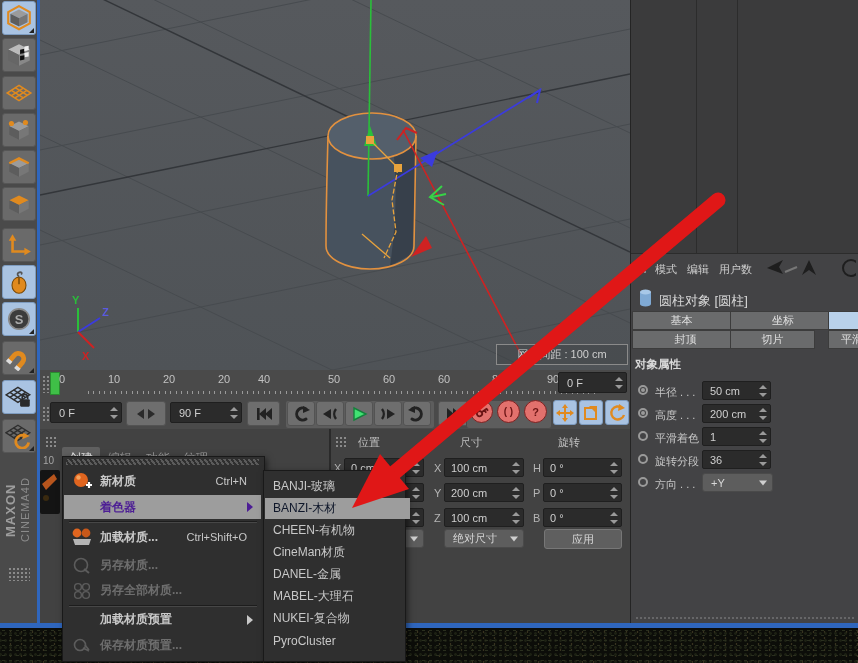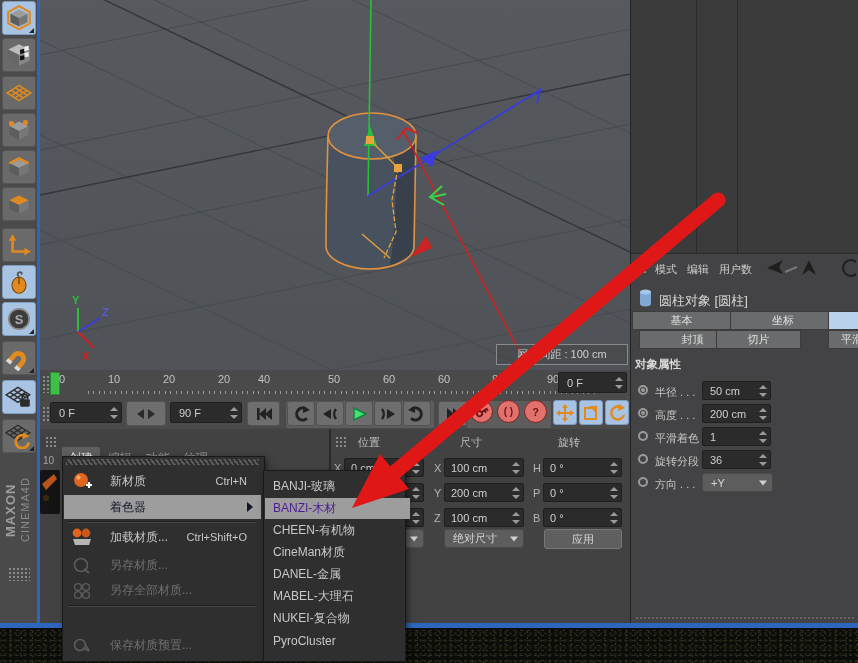--- a/index.html
+++ b/index.html
@@ -51,30 +51,30 @@
   .atab{position:absolute;height:19px;background:#6a6b6c;border:1px solid #3c3c3c;box-sizing:border-box;color:#e0e0e0;font-size:11px;display:flex;align-items:center;justify-content:center;}
   .atab.sel{background:#b9d1ea;color:#2b2b2b;}
   .aprop-label{position:absolute;font-size:11px;color:#c6c6c6;}
   .radio{position:absolute;width:10px;height:10px;border:2px solid #9a9a9a;border-radius:50%;box-sizing:border-box;}
   .radio.dot:after{content:"";position:absolute;left:1px;top:1px;width:4px;height:4px;border-radius:50%;background:#9a9a9a;}
   .afield{position:absolute;left:702px;width:69px;height:19px;background:#2b2b2b;border:1px solid #1f1f1f;border-radius:2px;color:#cfcfcf;font-size:11px;display:flex;align-items:center;padding-left:7px;box-sizing:border-box;}
   
   #create-menu{left:62px;top:456px;width:201px;height:204px;background:#2f2f2f;border:1px solid #191919;box-shadow:2px 2px 6px rgba(0,0,0,.5);z-index:30;}
   #menu-hatch{left:3px;top:2px;width:193px;height:6px;background:repeating-linear-gradient(55deg,#5b5b5b 0 2px,#2f2f2f 2px 4px);}
   .mi{position:absolute;left:1px;width:197px;display:flex;align-items:center;font-size:12px;color:#c8c8c8;}
-  .mi .lab{margin-left:46px;}
+  .mi .lab{margin-left:36px;font-weight:bold;}
   .mi .sc{position:absolute;right:14px;font-size:11px;}
   .mi.dis{color:#6e6e6e;}
-  .mi.hl{background:#9d9d9d;color:#0f172a;}
+  .mi.hl{background:#9d9d9d;color:#4c1d95;}
   .mi .subarrow{position:absolute;right:8px;width:0;height:0;border-top:5px solid transparent;border-bottom:5px solid transparent;border-left:6px solid currentColor;}
   .msep{position:absolute;left:6px;width:188px;height:1px;background:#1d1d1d;border-bottom:1px solid #474747;}
   .micon{position:absolute;left:6px;width:24px;height:22px;display:flex;align-items:center;justify-content:center;}
   #shader-submenu{left:263px;top:470px;width:141px;height:190px;background:#2f2f2f;border:1px solid #191919;box-shadow:2px 2px 6px rgba(0,0,0,.5);z-index:31;}
   .si{position:absolute;left:1px;width:137px;height:21px;display:flex;align-items:center;padding-left:8px;font-size:12px;color:#c8c8c8;}
-  .si.hl{background:#9d9d9d;color:#4c1d95;}
+  .si.hl{background:#9d9d9d;color:#0f172a;}
   
   #blue-bottom{left:0;top:623px;width:858px;height:5px;background:#2f66bd;z-index:2;}
   #desktop-noise{left:0;top:628px;width:858px;height:35px;z-index:3;background-color:#0c0d09;
     background-image:radial-gradient(#2a2f1e 1px,transparent 1.4px),radial-gradient(#1c2013 1px,transparent 1.4px),radial-gradient(#383320 1px,transparent 1.4px);
     background-size:7px 5px,5px 7px,11px 6px;background-position:0 0,3px 2px,5px 1px;}
   #red-arrow{left:0;top:0;width:858px;height:663px;z-index:40;pointer-events:none;}
 </style>
 </head>
 <body>
 
@@ -479,22 +479,22 @@
     </svg>
     <svg class="abs" style="left:7px;top:34px" width="15" height="20" viewBox="0 0 15 20">
       <path d="M2,4 v12 a5.5 2.6 0 0 0 11 0 V4" fill="#7fa9d4"></path>
         <ellipse cx="7.5" cy="4" rx="5.5" ry="2.6" fill="#a8c8e8"></ellipse>
     </svg>
     <div class="abs" style="left:28px;top:38px;font-size:13px;color:#d8d8d8">圆柱对象 [圆柱]</div>
 
     <div class="atab" style="left:1px;top:57px;width:99px">基本</div>
     <div class="atab" style="left:99px;top:57px;width:106px">坐标</div>
     <div class="atab sel" style="left:197px;top:57px;width:100px">对象</div>
-    <div class="atab" style="left:8px;top:76px;width:107px">封顶</div>
-    <div class="atab" style="left:85px;top:76px;width:85px">切片</div>
+    <div class="atab" style="left:1px;top:76px;width:107px">封顶</div>
+    <div class="atab" style="left:99px;top:76px;width:85px">切片</div>
     <div class="atab" style="left:197px;top:76px;width:100px;justify-content:flex-start;padding-left:12px">平滑着色</div>
     <div class="abs" style="left:4px;top:103px;font-size:11.5px;font-weight:bold;color:#d8d8d8">对象属性</div>
 
     <div class="radio dot" style="left:7px;top:131px"></div>
     <div class="aprop-label" style="left:24px;top:131px">半径 . . .</div>
     <div class="afield" style="left:71px;top:127px">
         <span>50 cm</span>
         <span class="spin"></span>
       </div>
     <div class="radio dot" style="left:7px;top:154px"></div>
@@ -572,20 +572,24 @@
               <circle cx="6" cy="6" r="3.4"></circle>
               <circle cx="14" cy="6" r="3.4"></circle>
               <circle cx="6" cy="14" r="3.4"></circle>
               <circle cx="14" cy="14" r="3.4"></circle>
             </g>
           </svg>
       </span>
       <span class="lab">另存全部材质...</span>
     </div>
     <div class="msep" style="top:148px"></div>
+    <div class="mi" style="top:150px;height:25px">
+      <span class="lab">加载材质预置</span>
+      <span class="subarrow"></span>
+    </div>
     <div class="mi dis" style="top:175px;height:26px">
       <span class="micon">
         <svg width="20" height="20" viewBox="0 0 20 20">
             <circle cx="8" cy="10" r="5.5" fill="none" stroke="#5c5c5c" stroke-width="1.6"></circle>
             <path d="M11 13 l6 3 M13 10 l4 5" stroke="#5c5c5c" stroke-width="1.6"></path>
           </svg>
       </span>
       <span class="lab">保存材质预置...</span>
     </div>
   </div>

